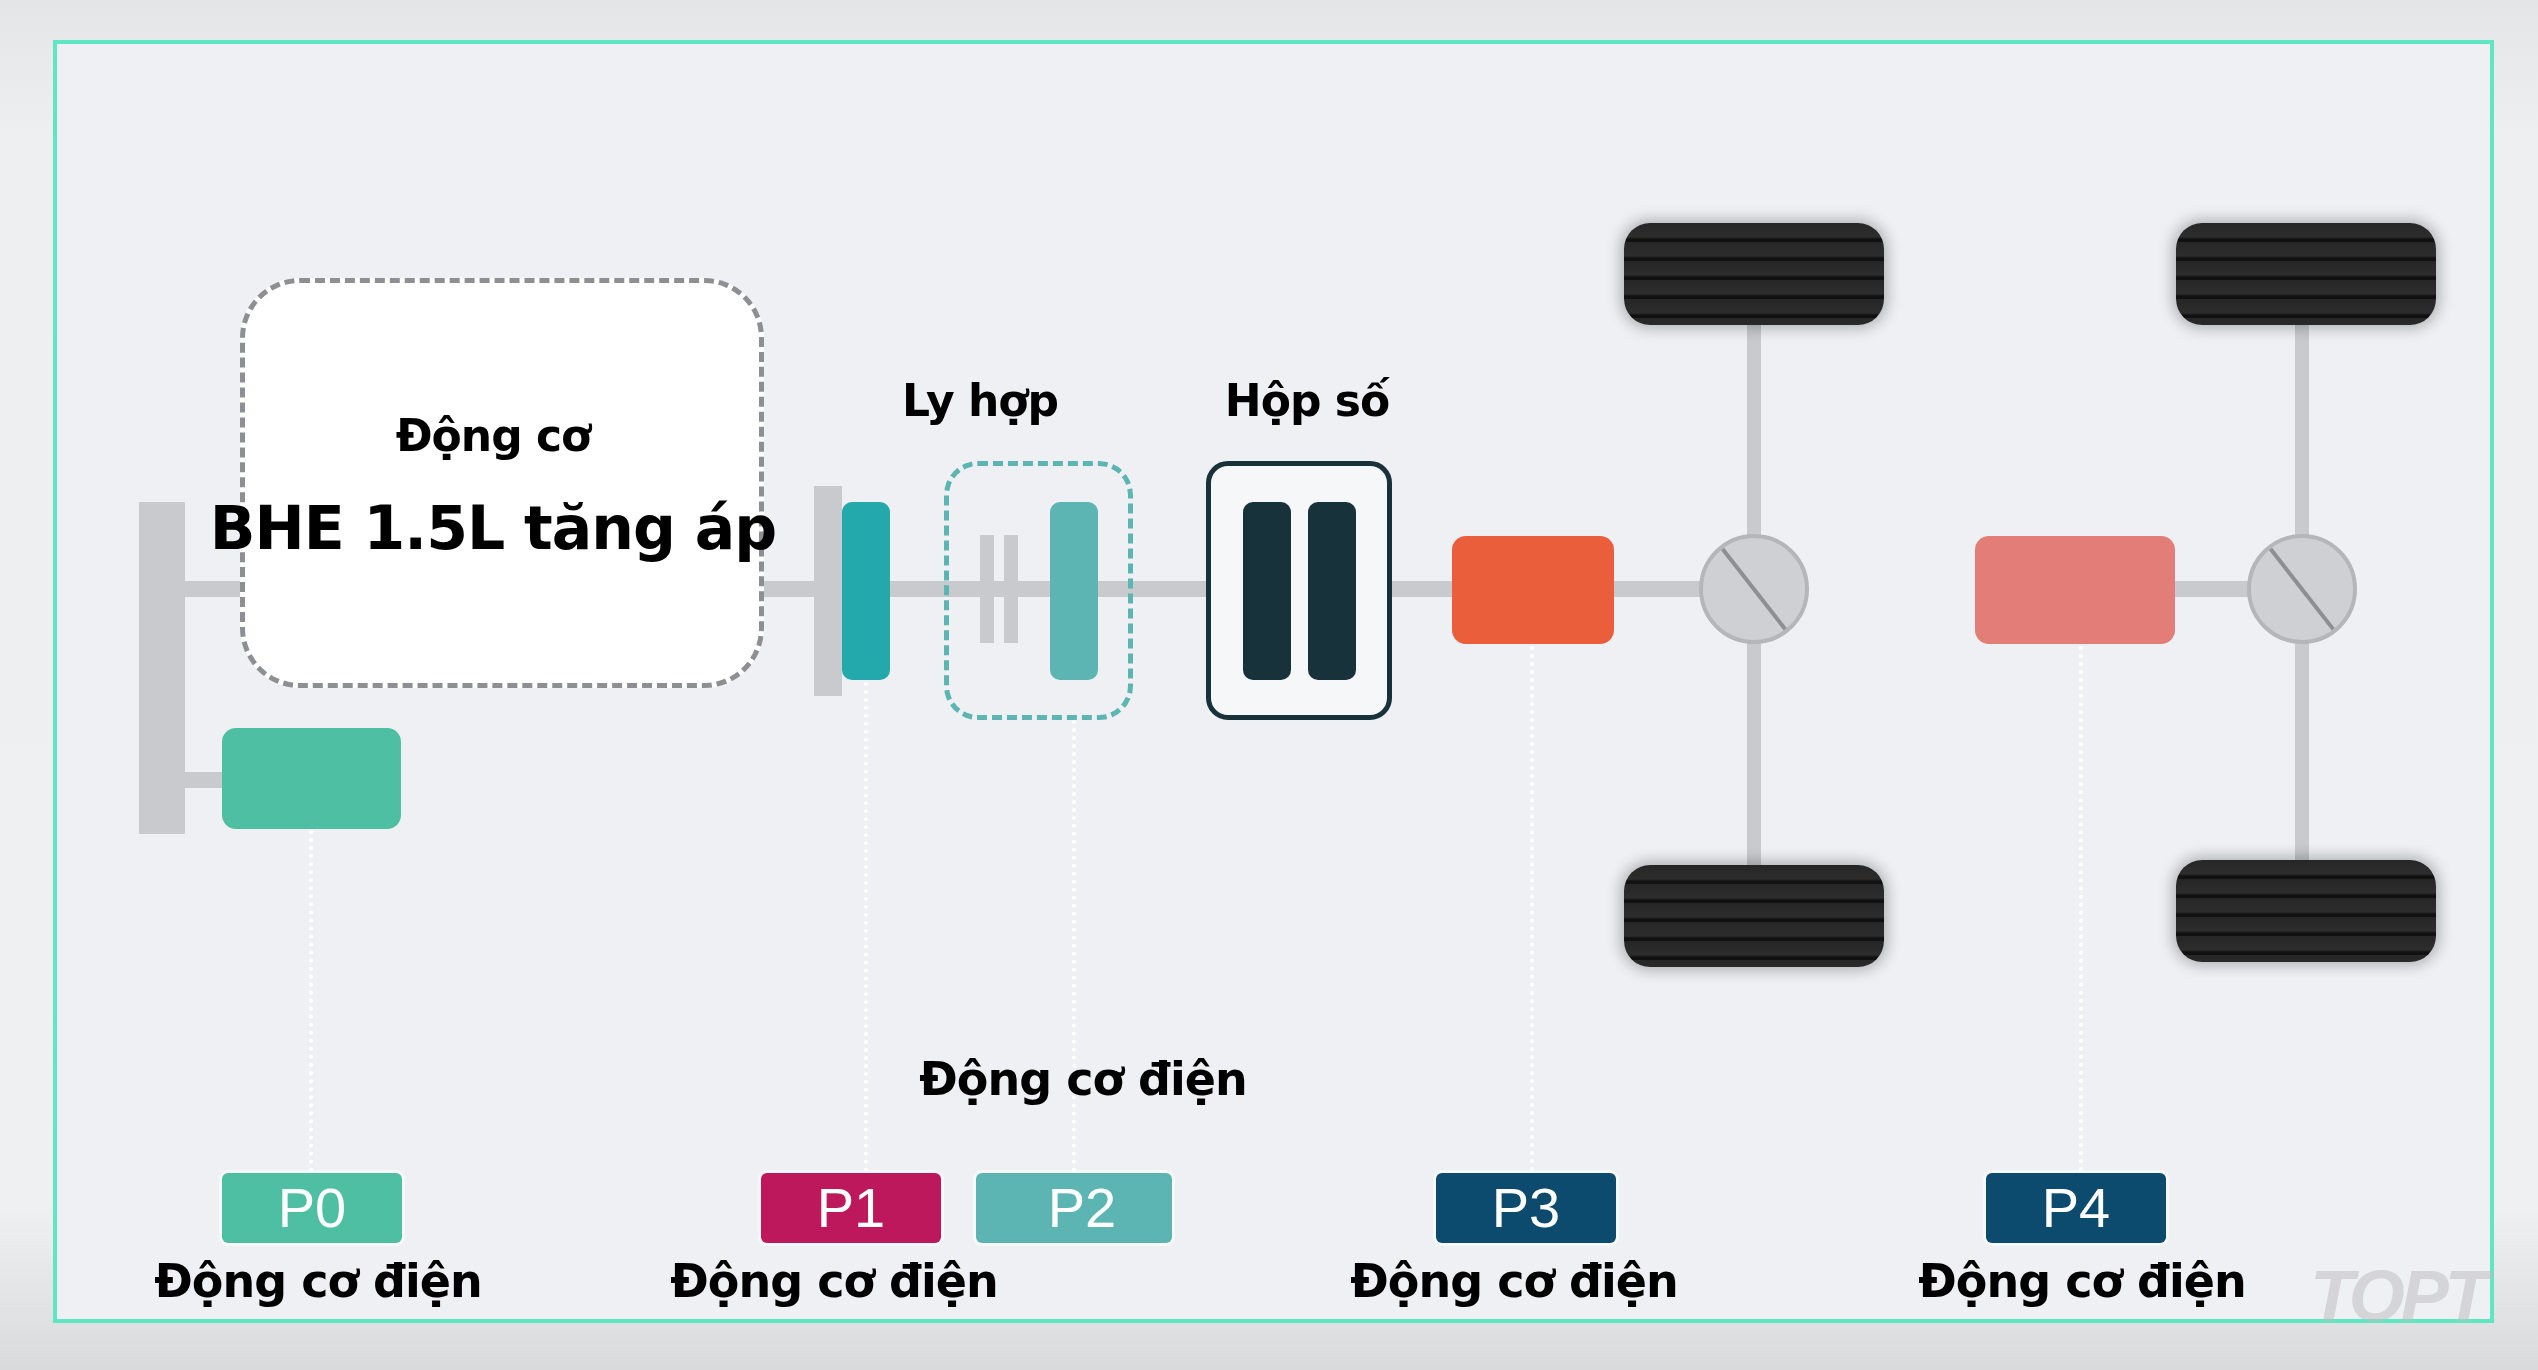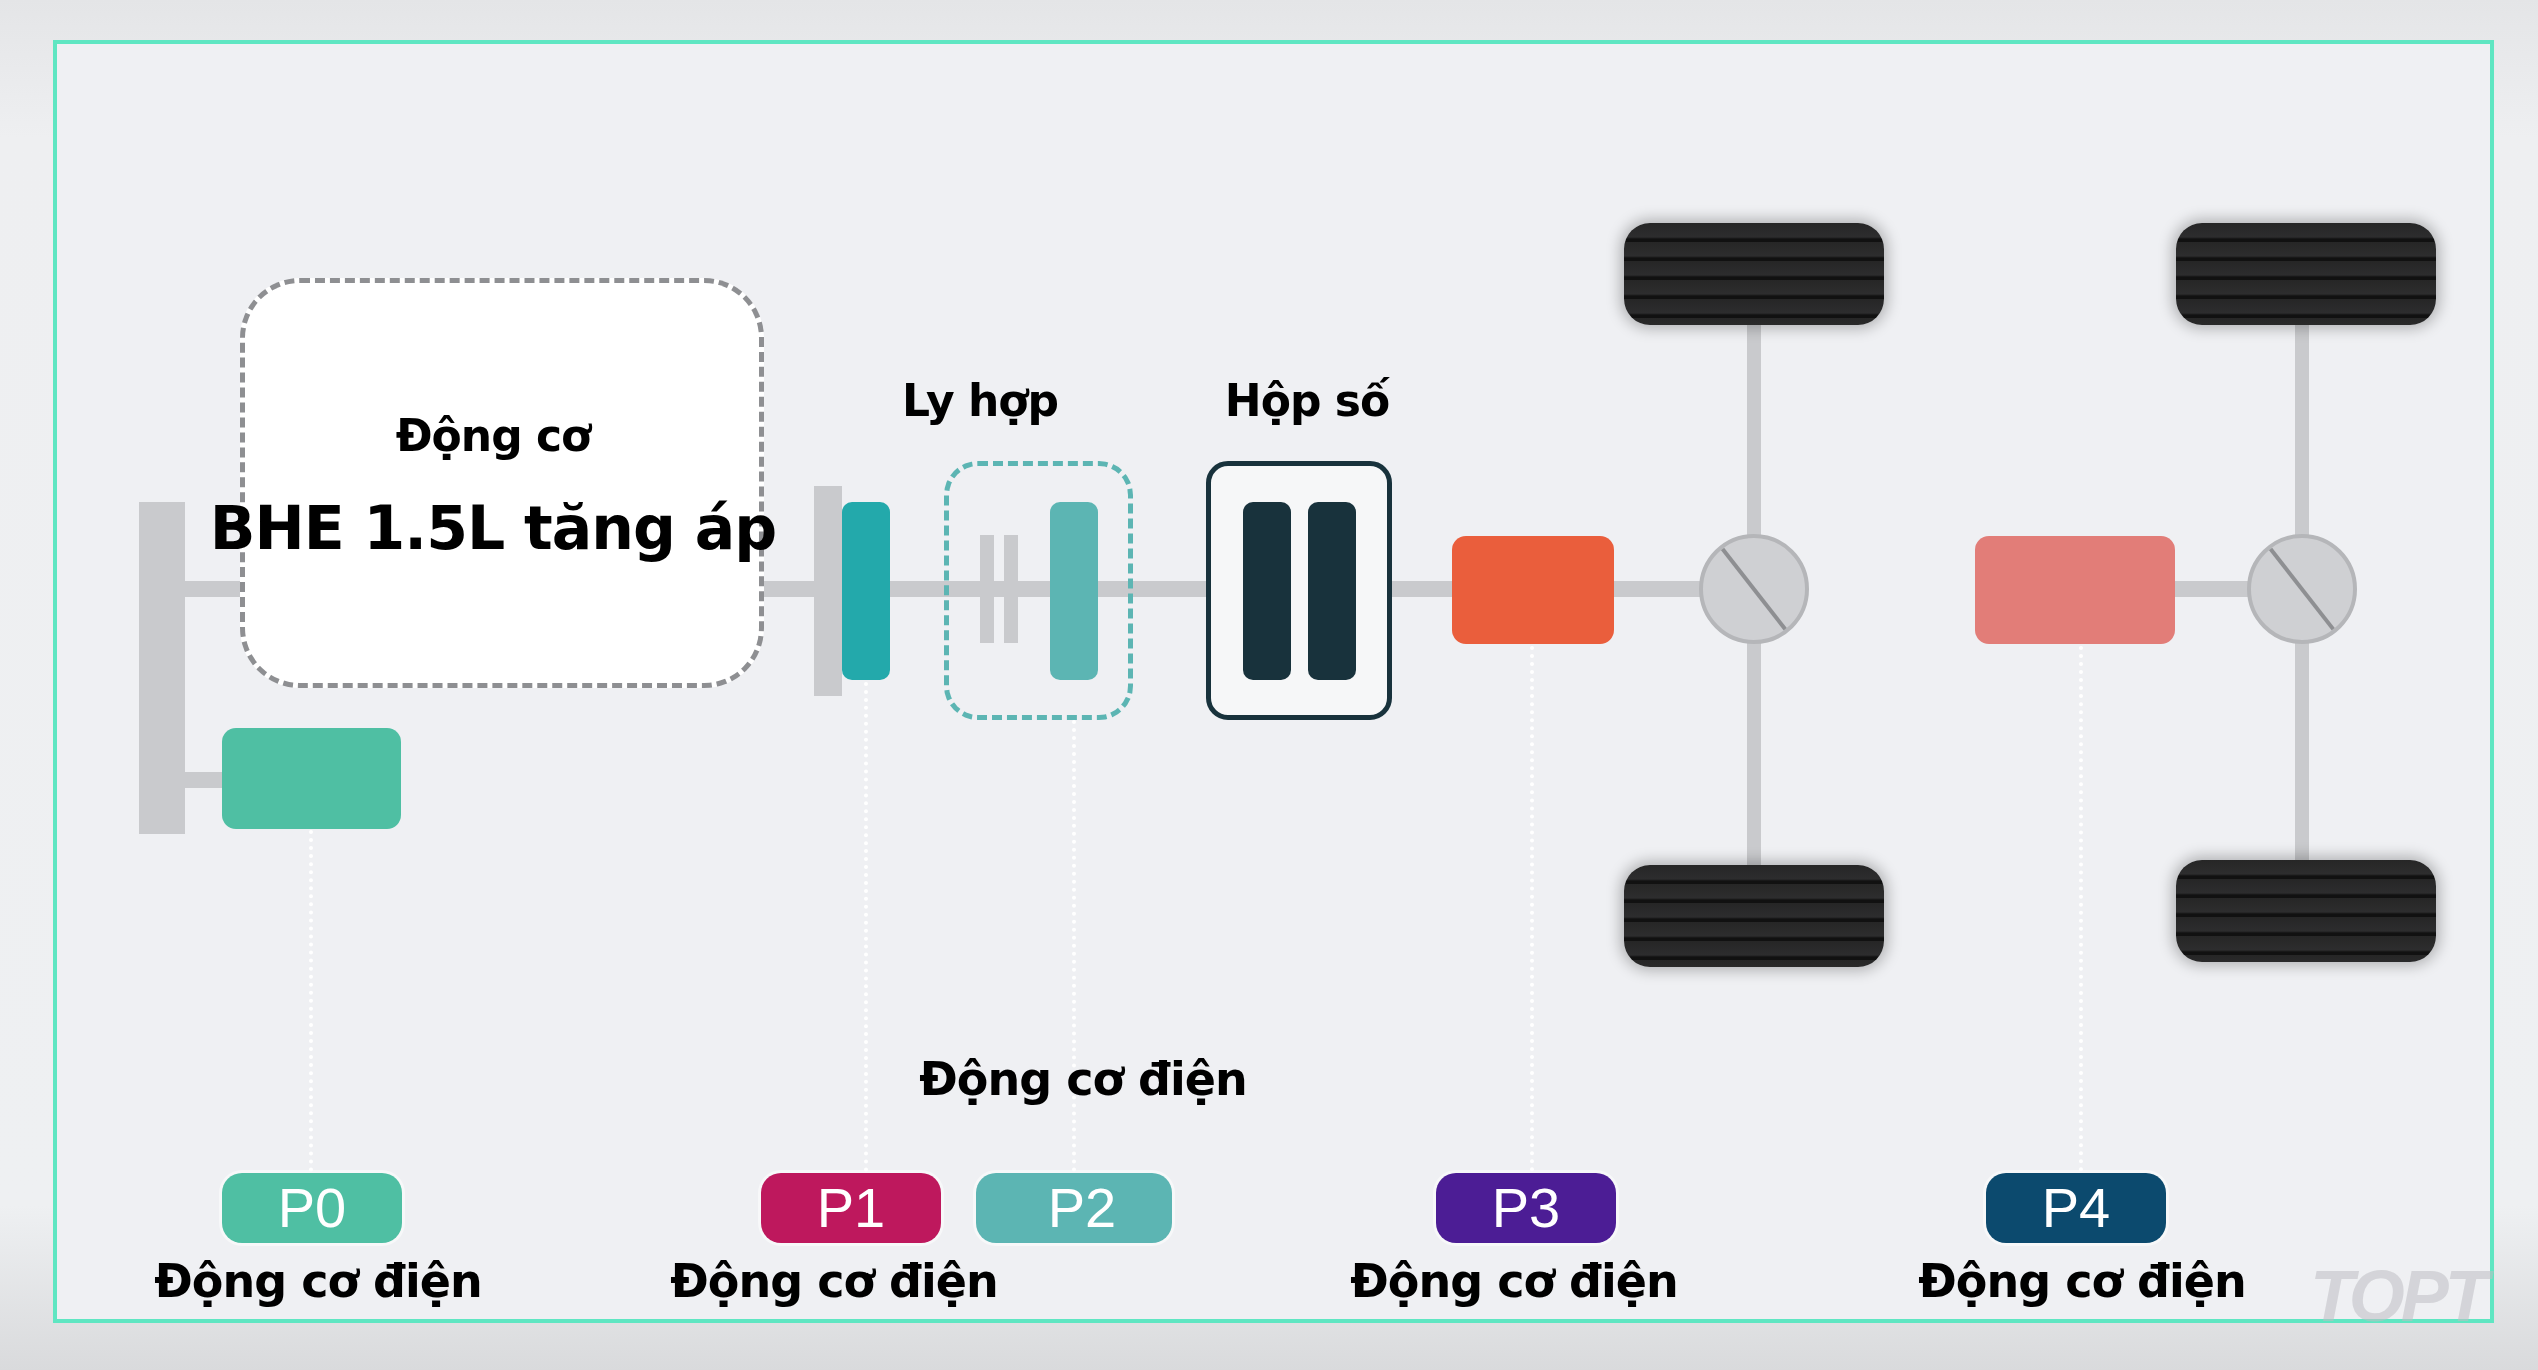--- a/index.html
+++ b/index.html
@@ -18,21 +18,21 @@
     position: absolute; font-weight: bold; color: #000; white-space: nowrap;
     font-family: "DejaVu Sans", sans-serif; letter-spacing: -1px;
     transform: translateX(-50%); text-align: center;
   }
   .engine-box {
     position: absolute; left: 240px; top: 278px; width: 524px; height: 410px;
     background: #fff; border: 5px dashed #8e8f92; border-radius: 60px; box-sizing: border-box;
   }
   .motor { position: absolute; border-radius: 14px; }
   .badge {
-    position: absolute; top: 1173px; height: 70px; width: 180px; border-radius: 20px;
+    position: absolute; top: 1173px; height: 70px; width: 180px; border-radius: 6px;
     color: #fff; font-size: 56px; line-height: 70px; text-align: center;
     font-family: "Liberation Sans", sans-serif; box-shadow: 0 0 0 3px rgba(255,255,255,0.5);
   }
   .dotline {
     position: absolute; width: 0; border-left: 4px dotted #ffffff;
   }
   .wheel {
     position: absolute; width: 260px; height: 102px; border-radius: 26px;
     background: repeating-linear-gradient(180deg, #262626 0px, #2d2d2e 14px, #111 16px, #111 19px);
     box-shadow: 0 0 14px 4px rgba(0,0,0,0.25);
@@ -100,21 +100,21 @@
 <div class="dotline" style="left:864px; top:682px; height:490px;"></div>
 <div class="dotline" style="left:1072px; top:720px; height:452px;"></div>
 <div class="dotline" style="left:1530px; top:646px; height:526px;"></div>
 <div class="dotline" style="left:2079px; top:646px; height:526px;"></div>
 
 <div class="label" style="left:1083px; top:1052px; font-size:46px;">Động cơ điện</div>
 
 <div class="badge" style="left:222px; background:#4fbfa3;">P0</div>
 <div class="badge" style="left:761px; background:#be185d;">P1</div>
 <div class="badge" style="left:976px; background:#5cb5b3;padding-left:16px;">P2</div>
-<div class="badge" style="left:1436px; background:#4c1d95;">P3</div>
+<div class="badge" style="left:1436px; background:#0c4a6e;">P3</div>
 <div class="badge" style="left:1986px; background:#0c4a6e;">P4</div>
 
 <div class="label" style="left:318px; top:1254px; font-size:46px;">Động cơ điện</div>
 <div class="label" style="left:834px; top:1254px; font-size:46px;">Động cơ điện</div>
 <div class="label" style="left:1514px; top:1254px; font-size:46px;">Động cơ điện</div>
 <div class="label" style="left:2082px; top:1254px; font-size:46px;">Động cơ điện</div>
 
 <div class="logo">TOPT</div>
 
 </body></html>

